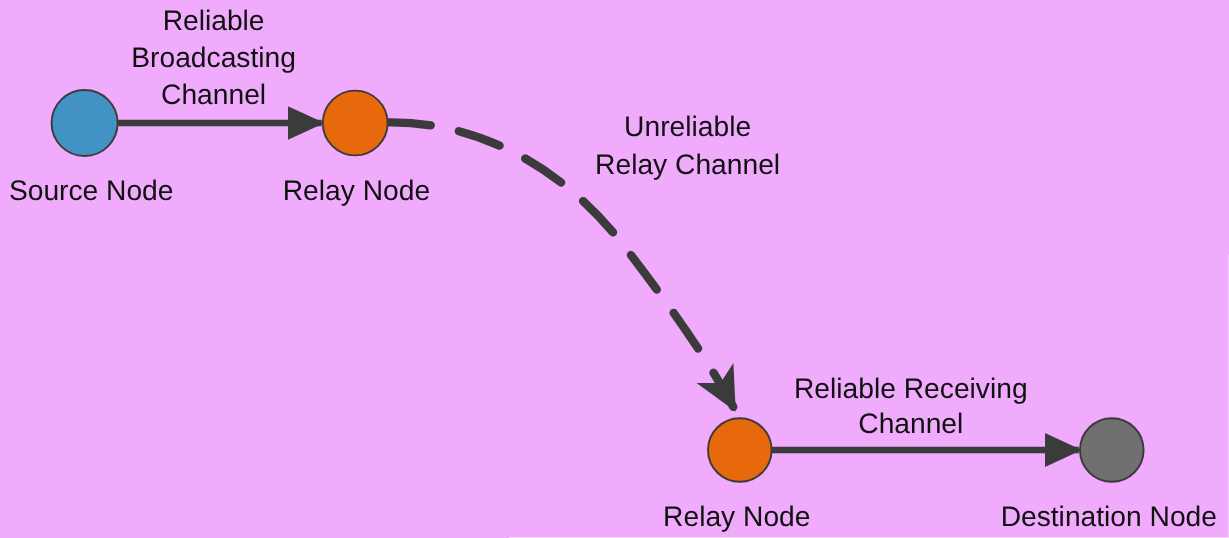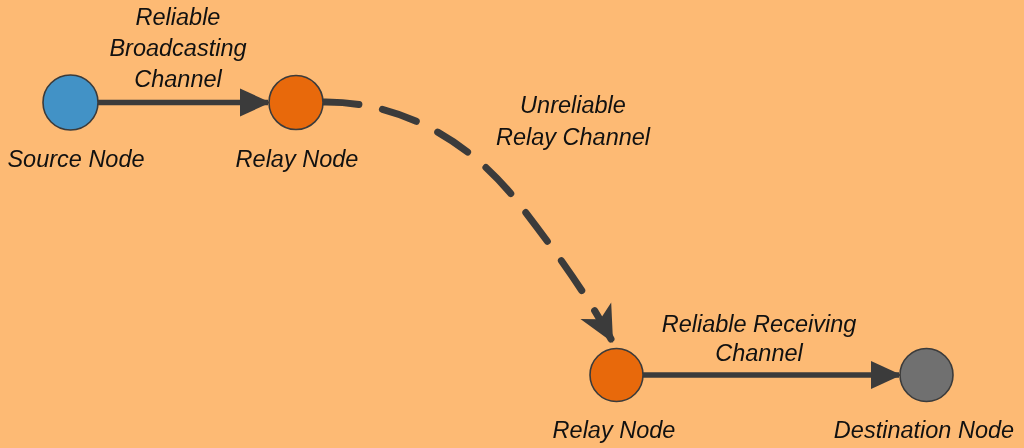--- a/index.html
+++ b/index.html
@@ -8,23 +8,22 @@
     padding: 0;
     background: #ffffff;
   }
   body {
     font-family: "Liberation Sans", sans-serif;
   }
   #canvas {
     position: relative;
     width: 1024px;
     height: 448px;
-    background: #fdba74;
+    background: #f0abfc;
     overflow: hidden;
-    font-style: italic;
   }
   #diagram-svg {
     position: absolute;
     top: 0;
     left: 0;
     width: 1024px;
     height: 448px;
   }
   .dg-text {
     font-family: "Liberation Sans", sans-serif;

